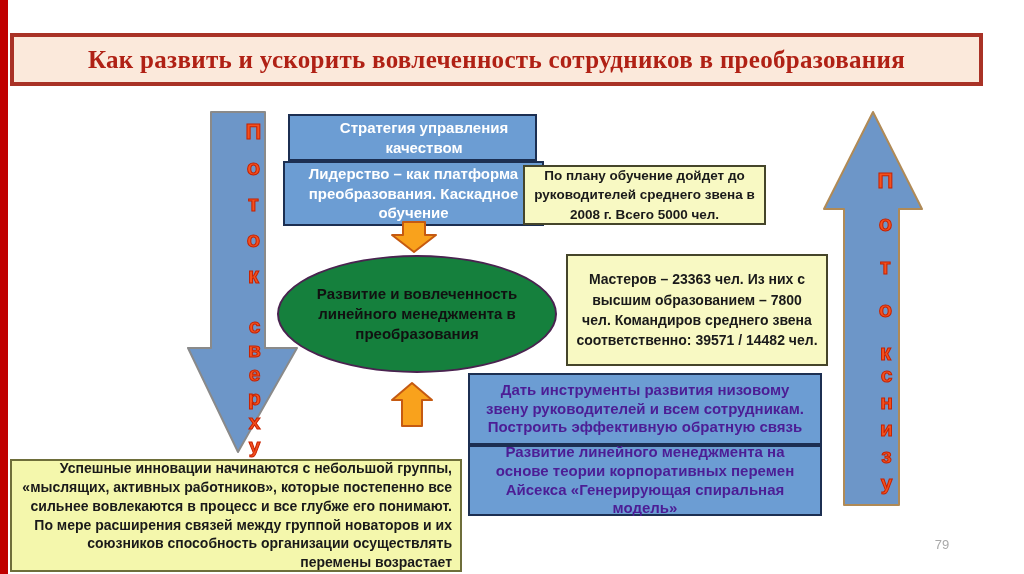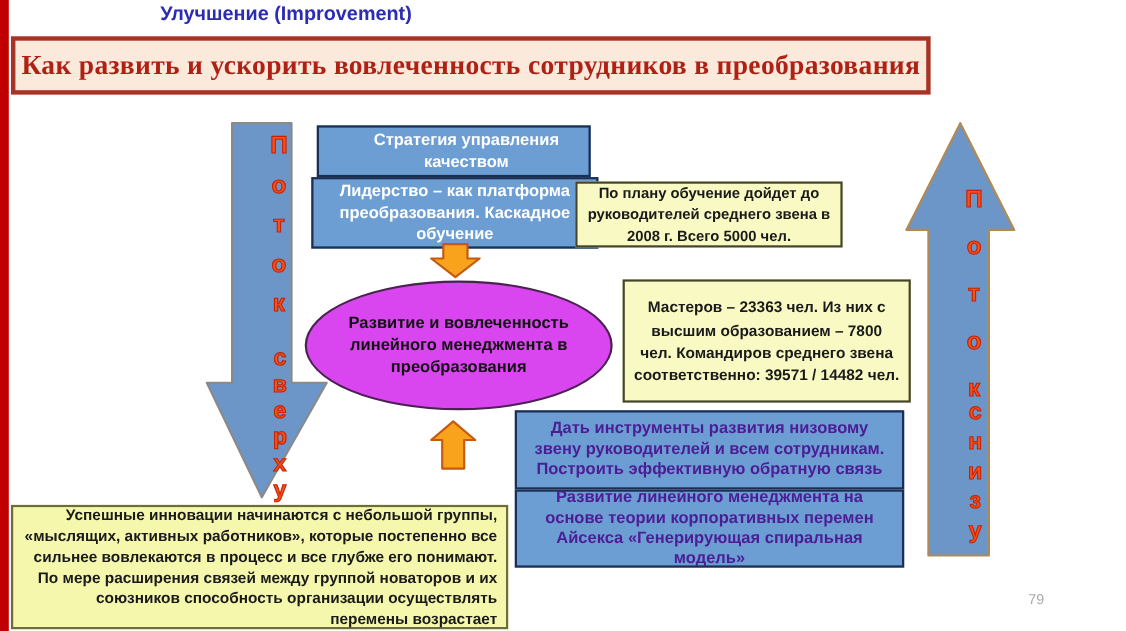--- a/index.html
+++ b/index.html
@@ -1,54 +1,53 @@
 <!DOCTYPE html>
 <html><head>
 <meta charset="utf-8">
 <style>
   html,body{margin:0;padding:0;background:#fff;}
   #slide{position:relative;width:1024px;height:574px;background:#fff;overflow:hidden;
          font-family:"Liberation Sans",sans-serif;}
   .red-stripe{position:absolute;left:0;top:0;width:8px;height:574px;background:#c00000;}
   .kicker{position:absolute;left:110px;top:2px;width:300px;text-align:center;
           font-size:18px;font-weight:bold;color:#2b2bb4;}
-  .title-box{position:absolute;left:10px;top:33px;width:836px;height:53px;
+  .title-box{position:absolute;left:10px;top:33px;width:973px;height:53px;
              background:#fbe9db;border:4px solid #a93226;box-sizing:border-box;
              display:flex;align-items:center;justify-content:center;}
   .title-box span{font-family:"Liberation Serif",serif;font-weight:bold;font-size:25px;
                   color:#b02115;letter-spacing:.3px;}
   .bluebox{position:absolute;background:#6c9dd3;border:2px solid #1c2f52;box-sizing:border-box;
            display:flex;align-items:center;justify-content:center;text-align:center;
            font-weight:bold;}
   .bluebox.light{color:#fff;font-size:15px;line-height:1.3;}
   .bluebox.dark{color:#4c1d95;font-size:15px;line-height:1.25;}
   .yellowbox{position:absolute;background:#f8f9c3;border:2px solid #45452a;box-sizing:border-box;
              display:flex;align-items:center;justify-content:center;text-align:center;
              color:#1a1a1a;font-weight:bold;font-size:13.5px;line-height:1.45;}
   .yellowbox.big{background:#f4f7ac;border:2px solid #6e6e3a;font-size:14px;line-height:1.34;text-align:right;}
   .ellipse{position:absolute;left:277px;top:255px;width:280px;height:118px;
-           background:#d946ef;border:2px solid #4a2350;border-radius:50%;box-sizing:border-box;
+           background:#15803d;border:2px solid #4a2350;border-radius:50%;box-sizing:border-box;
            display:flex;align-items:center;justify-content:center;text-align:center;
            color:#111;font-weight:bold;font-size:15px;line-height:1.35;}
   .flow-arrow{position:absolute;}
   .vword{position:absolute;writing-mode:vertical-rl;text-orientation:upright;
          font-weight:bold;color:#f4511e;-webkit-text-stroke:1px #c62100;
          text-align:center;white-space:nowrap;}
   .pagenum{position:absolute;left:925px;top:537px;width:34px;text-align:center;
            color:#a9a9a9;font-size:13px;}
   .pad{padding:2px 8px;}
 </style>
 </head>
 <body>
 
 <div id="slide">
 
   <div class="red-stripe"></div>
 
-  <div class="kicker">Улучшение (Improvement)</div>
 
   <div class="title-box">
     <span>Как развить и ускорить вовлеченность сотрудников в преобразования</span>
   </div>
 
   <svg class="flow-arrow" style="left:186px;top:111px;" width="113" height="343" viewBox="0 0 113 343">
     <polygon points="25,1 79,1 79,237 111,237 52,341 2,237 25,237" fill="#6d96c8" stroke="#8a8a8a" stroke-width="2" stroke-linejoin="round"></polygon>
   </svg>
   <div class="vword" style="left:214px;top:119px;width:52px;height:172px;font-size:22px;letter-spacing:11px;">Поток</div>
   <div class="vword" style="left:214px;top:314px;width:52px;height:140px;font-size:21px;letter-spacing:1px;">сверху</div>

